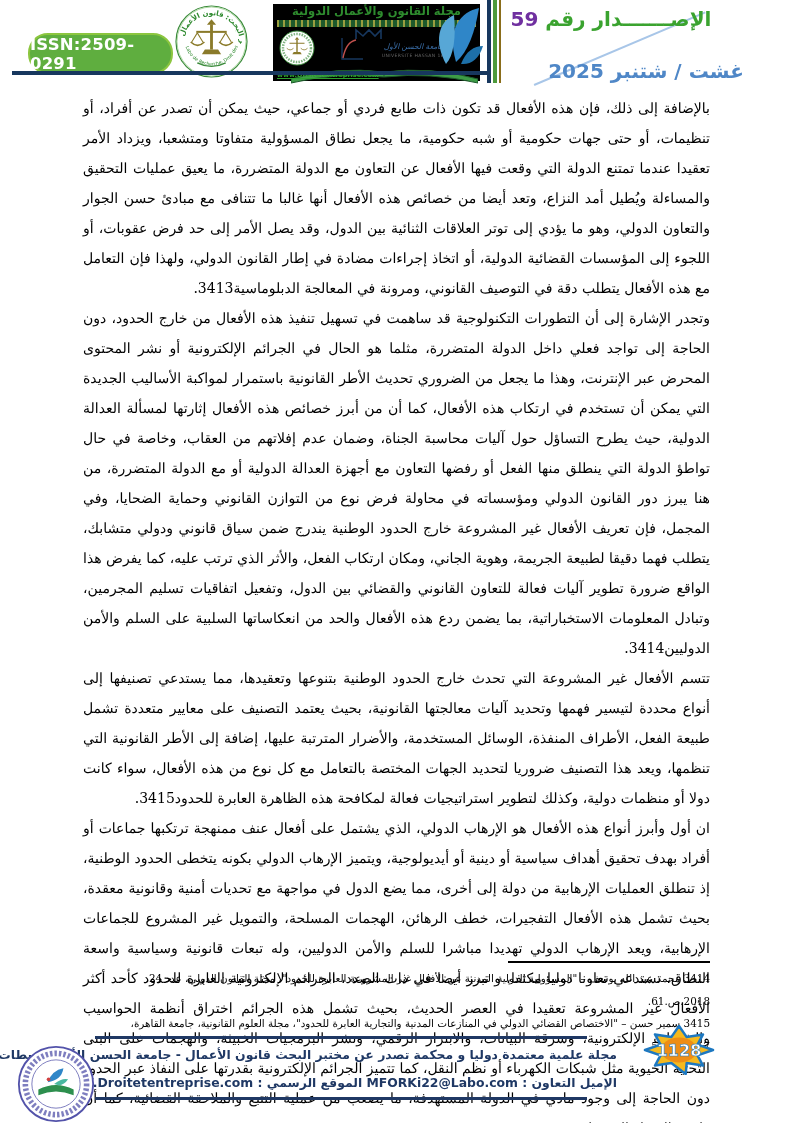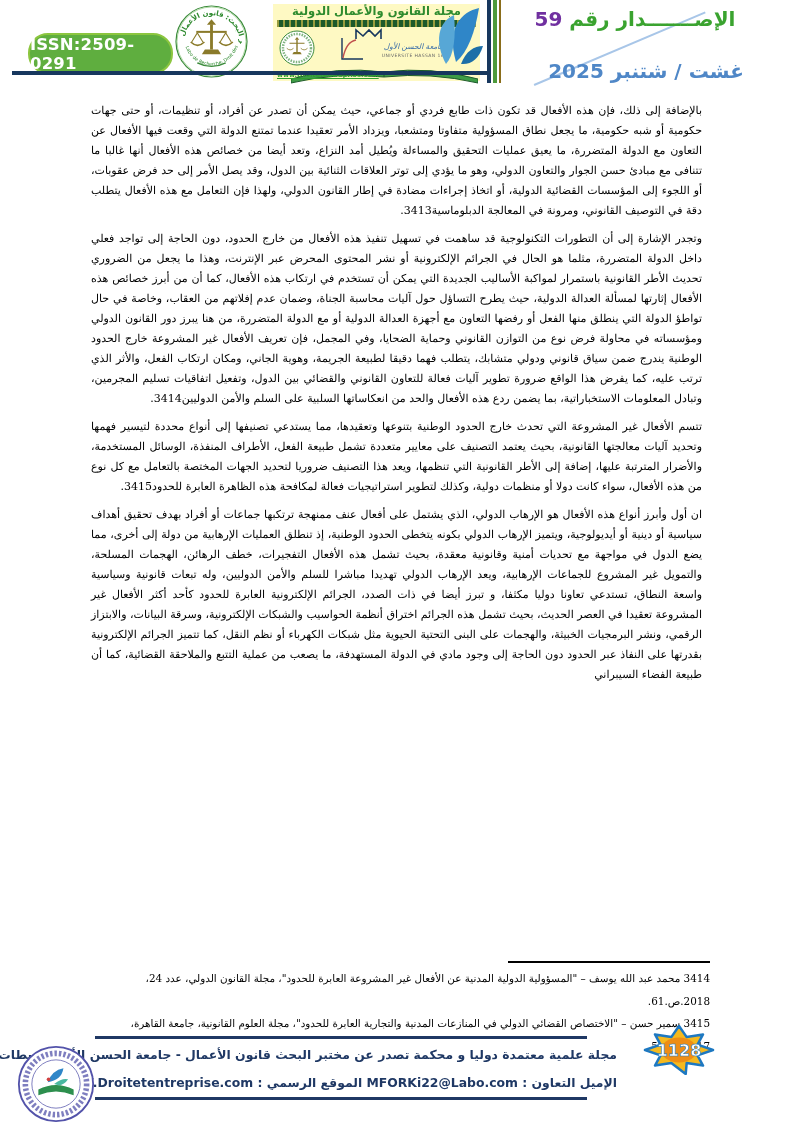--- a/index.html
+++ b/index.html
@@ -5,53 +5,53 @@
   html,body{margin:0;padding:0;background:#fff;}
   .page{position:relative;width:794px;height:1123px;background:#fff;overflow:hidden;
         font-family:"DejaVu Sans",sans-serif;}
 
   
   .issn-pill{position:absolute;left:28px;top:33px;width:141px;height:37px;
     background:#5fae3f;border:2px solid #8cc63f;border-radius:20px;
     display:flex;align-items:center;justify-content:flex-end;
     color:#fff;font-weight:bold;font-size:16.5px;letter-spacing:.2px;}
   .seal-lab{position:absolute;left:175px;top:5px;width:73px;height:73px;}
-  .banner{position:absolute;left:273px;top:4px;width:207px;height:77px;background:#fef9c3;}
+  .banner{position:absolute;left:273px;top:4px;width:207px;height:77px;background:#000000;}
   .banner-title{position:absolute;top:0;left:0;right:0;direction:rtl;text-align:center;
     color:#2e8b2e;font-weight:bold;font-size:11.5px;white-space:nowrap;}
   .banner-bar{position:absolute;top:16px;left:4px;right:4px;height:7px;background:#1d5a2b;
     background-image:repeating-linear-gradient(90deg,rgba(255,213,79,.55) 0 2px,transparent 2px 6px);}
   .banner-seal{position:absolute;left:6px;top:26px;width:36px;height:36px;}
   .banner-bracket{position:absolute;left:82px;top:24px;}
   .banner-chart{position:absolute;left:66px;top:32px;}
   .banner-univ{position:absolute;left:106px;top:38px;width:70px;color:#3a6ea8;
     font-size:7.5px;font-style:italic;text-align:center;direction:rtl;white-space:nowrap;}
   .banner-univ-sub{position:absolute;left:106px;top:49px;width:70px;color:#666;
     font-size:4.5px;text-align:center;letter-spacing:.4px;white-space:nowrap;}
   .banner-leaves{position:absolute;right:-6px;top:2px;}
   .banner-book{position:absolute;left:18px;bottom:-4px;}
   .banner-url{position:absolute;left:4px;bottom:2px;color:#2f9e2f;font-weight:bold;
     font-size:6.5px;text-decoration:underline;}
   .vbar{position:absolute;top:0;height:83px;}
   .vbar.navy{left:487px;width:4px;background:#17375e;}
   .vbar.green{left:493px;width:4px;background:#4e9a3c;}
   .vbar.gold{left:499px;width:2px;background:#8a6d1a;}
-  .issue-line1{position:absolute;left:529px;top:7px;width:212px;text-align:center;
+  .issue-line1{position:absolute;left:505px;top:7px;width:212px;text-align:center;
     direction:rtl;font-size:20px;font-weight:bold;color:#3aa32f;white-space:nowrap;}
   .issue-num{color:#7030a0;}
   .issue-line2{position:absolute;left:532px;top:59px;width:228px;text-align:center;
     direction:rtl;font-size:20px;font-weight:bold;color:#4f87c7;white-space:nowrap;}
   .issue-diag{position:absolute;left:534px;top:84px;width:186px;height:1.5px;
     background:#a8c6e8;transform:rotate(-23deg);transform-origin:left center;}
   .header-rule{position:absolute;left:12px;top:71px;width:475px;height:4px;background:#17375e;}
 
   
   .content{position:absolute;top:93px;right:84px;width:627px;direction:rtl;
     font-family:"DejaVu Serif",serif;color:#000;}
-  .body-p{margin:8px;font-size:11px;line-height:20px;text-align:justify;}
+  .body-p{margin:0;font-size:14px;line-height:30px;text-align:justify;}
   .body-h1{margin:0;font-size:13.6px;line-height:25.9px;font-weight:bold;text-align:right;}
 
   
   .fn-sep{position:absolute;top:961px;right:84px;width:202px;border-top:2px solid #000;}
   .footnotes{position:absolute;top:967px;right:84px;width:627px;direction:rtl;
     font-family:"DejaVu Serif",serif;font-size:10.4px;line-height:22.5px;text-align:right;color:#000;}
 
   
   .footer-rule{position:absolute;left:95px;width:492px;height:3px;background:#1f3864;}
   .footer-rule.r1{top:1036px;} .footer-rule.r2{top:1097px;}

